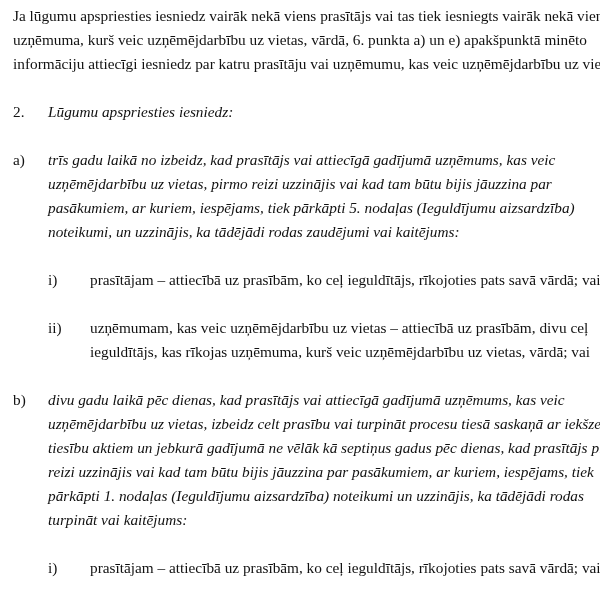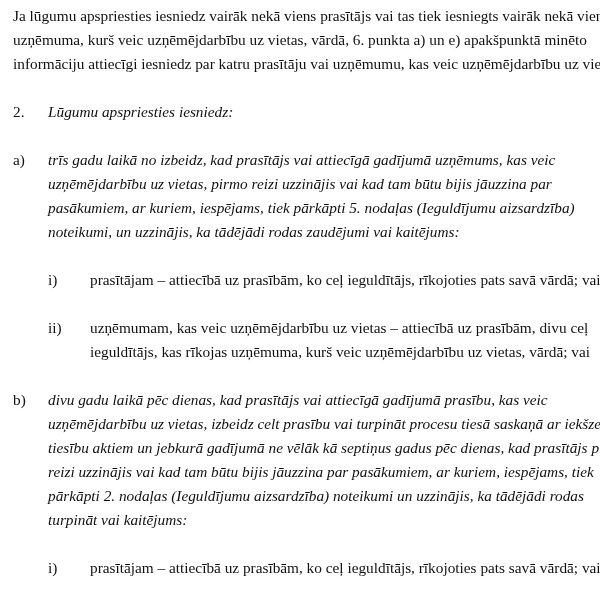--- a/index.html
+++ b/index.html
@@ -65,25 +65,25 @@
 
     <div>
       <div class="line label-l2" style="top:316px">ii)</div>
       <div class="line text-l2" style="top:316px">uzņēmumam, kas veic uzņēmējdarbību uz vietas – attiecībā uz prasībām, divu ceļ</div>
       <div class="line text-l2" style="top:340px">ieguldītājs, kas rīkojas uzņēmuma, kurš veic uzņēmējdarbību uz vietas, vārdā; vai</div>
     </div>
   </div>
 
   <div>
     <div class="line label-l1" style="top:388px">b)</div>
-    <div class="line text-l1" style="top:388px">divu gadu laikā pēc dienas, kad prasītājs vai attiecīgā gadījumā prasību, kas veic</div>
+    <div class="line text-l1" style="top:388px">divu gadu laikā pēc dienas, kad prasītājs vai attiecīgā gadījumā uzņēmums, kas veic</div>
     <div class="line text-l1" style="top:412px">uzņēmējdarbību uz vietas, izbeidz celt prasību vai turpināt procesu tiesā saskaņā ar iekšzemes</div>
     <div class="line text-l1" style="top:436px">tiesību aktiem un jebkurā gadījumā ne vēlāk kā septiņus gadus pēc dienas, kad prasītājs pirmo</div>
     <div class="line text-l1" style="top:460px">reizi uzzinājis vai kad tam būtu bijis jāuzzina par pasākumiem, ar kuriem, iespējams, tiek</div>
-    <div class="line text-l1" style="top:484px">pārkāpti 2. nodaļas (Ieguldījumu aizsardzība) noteikumi un uzzinājis, ka tādējādi rodas</div>
+    <div class="line text-l1" style="top:484px">pārkāpti 1. nodaļas (Ieguldījumu aizsardzība) noteikumi un uzzinājis, ka tādējādi rodas</div>
     <div class="line text-l1" style="top:508px">turpināt vai kaitējums:</div>
 
     <div>
       <div class="line label-l2" style="top:556px">i)</div>
       <div class="line text-l2" style="top:556px">prasītājam – attiecībā uz prasībām, ko ceļ ieguldītājs, rīkojoties pats savā vārdā; vai</div>
     </div>
   </div>
 
 </div>
 

